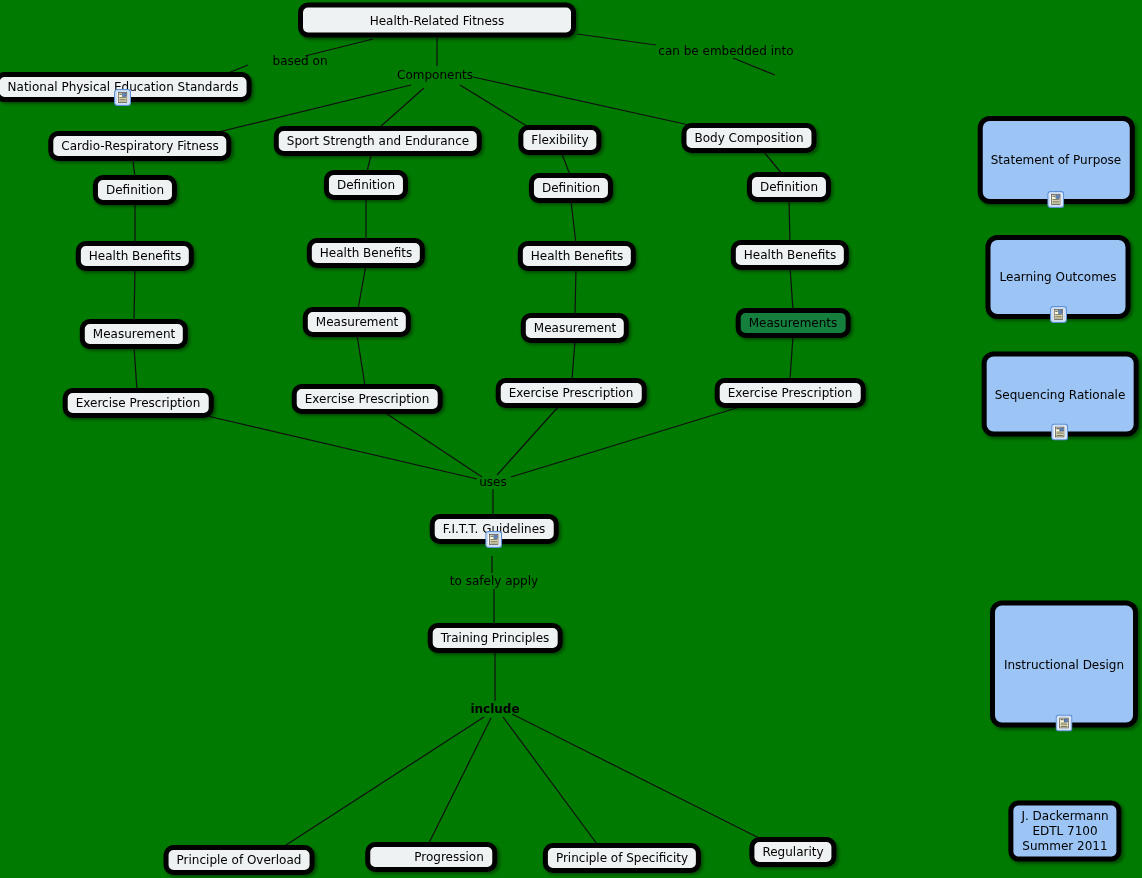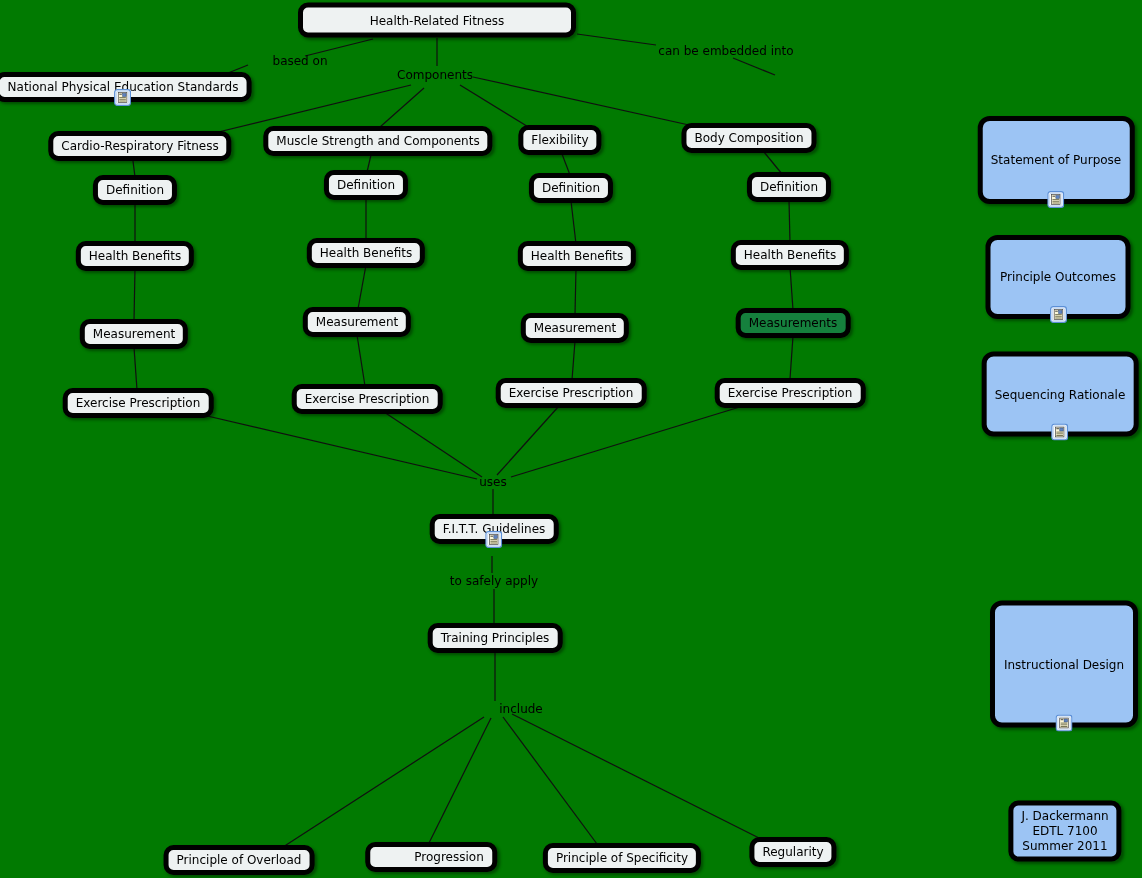--- a/index.html
+++ b/index.html
@@ -109,21 +109,21 @@
           <line x1="5.2" y1="5.2" x2="7.8" y2="5.2" stroke="#333333" stroke-width="0.9"></line>
           <line x1="5.2" y1="8.6" x2="11.8" y2="8.6" stroke="#555533" stroke-width="0.8"></line>
           <line x1="5.2" y1="10.3" x2="11.8" y2="10.3" stroke="#555533" stroke-width="0.8"></line>
           <line x1="5.2" y1="12.0" x2="11.8" y2="12.0" stroke="#555533" stroke-width="0.8"></line>
         </svg></span>
     </div>
     <div class="node" style="left: 140px; top: 146px; min-width: 176px; min-height: 29px; background: rgb(238, 242, 242); border-color: rgb(0, 0, 0);">
       <span>Cardio-Respiratory Fitness</span>
     </div>
     <div class="node" style="left: 378px; top: 141px; min-width: 206px; min-height: 28px; background: rgb(238, 242, 242); border-color: rgb(0, 0, 0);">
-      <span>Muscle Strength and Components</span>
+      <span>Sport Strength and Endurance</span>
     </div>
     <div class="node" style="left: 560px; top: 140px; min-width: 73px; min-height: 27px; background: rgb(238, 242, 242); border-color: rgb(0, 0, 0);">
       <span>Flexibility</span>
     </div>
     <div class="node" style="left: 749px; top: 138px; min-width: 125px; min-height: 28px; background: rgb(238, 242, 242); border-color: rgb(0, 0, 0);">
       <span>Body Composition</span>
     </div>
     <div class="node" style="left: 135px; top: 190px; min-width: 73px; min-height: 25px; background: rgb(238, 242, 242); border-color: rgb(0, 0, 0);">
       <span>Definition</span>
     </div>
@@ -207,21 +207,21 @@
           <rect x="2.4" y="2.4" width="12.2" height="12.2" rx="1.4" fill="#ffffff" stroke="#bcd3ee" stroke-width="0.8"></rect>
           <rect x="4.2" y="3.6" width="8.6" height="9.8" fill="#fdf8d8" stroke="#444444" stroke-width="0.7"></rect>
           <rect x="8.6" y="4.5" width="3.4" height="3.0" fill="#5e82c0" stroke="#2f4a7a" stroke-width="0.5"></rect>
           <line x1="5.2" y1="5.2" x2="7.8" y2="5.2" stroke="#333333" stroke-width="0.9"></line>
           <line x1="5.2" y1="8.6" x2="11.8" y2="8.6" stroke="#555533" stroke-width="0.8"></line>
           <line x1="5.2" y1="10.3" x2="11.8" y2="10.3" stroke="#555533" stroke-width="0.8"></line>
           <line x1="5.2" y1="12.0" x2="11.8" y2="12.0" stroke="#555533" stroke-width="0.8"></line>
         </svg></span>
     </div>
     <div class="node resource" style="left: 1058px; top: 277px; min-width: 145px; min-height: 84px; background: rgb(156, 196, 244); border-color: rgb(0, 0, 0);">
-      <span>Principle Outcomes</span>
+      <span>Learning Outcomes</span>
       <span class="doc-icon"><svg viewBox="0 0 17 17" width="17" height="17">
           <rect x="0.6" y="0.6" width="15.8" height="15.8" rx="2.6" fill="#e8f1fc" stroke="#5b8fd6" stroke-width="1.2"></rect>
           <rect x="2.4" y="2.4" width="12.2" height="12.2" rx="1.4" fill="#ffffff" stroke="#bcd3ee" stroke-width="0.8"></rect>
           <rect x="4.2" y="3.6" width="8.6" height="9.8" fill="#fdf8d8" stroke="#444444" stroke-width="0.7"></rect>
           <rect x="8.6" y="4.5" width="3.4" height="3.0" fill="#5e82c0" stroke="#2f4a7a" stroke-width="0.5"></rect>
           <line x1="5.2" y1="5.2" x2="7.8" y2="5.2" stroke="#333333" stroke-width="0.9"></line>
           <line x1="5.2" y1="8.6" x2="11.8" y2="8.6" stroke="#555533" stroke-width="0.8"></line>
           <line x1="5.2" y1="10.3" x2="11.8" y2="10.3" stroke="#555533" stroke-width="0.8"></line>
           <line x1="5.2" y1="12.0" x2="11.8" y2="12.0" stroke="#555533" stroke-width="0.8"></line>
         </svg></span>
@@ -250,19 +250,19 @@
           <line x1="5.2" y1="8.6" x2="11.8" y2="8.6" stroke="#555533" stroke-width="0.8"></line>
           <line x1="5.2" y1="10.3" x2="11.8" y2="10.3" stroke="#555533" stroke-width="0.8"></line>
           <line x1="5.2" y1="12.0" x2="11.8" y2="12.0" stroke="#555533" stroke-width="0.8"></line>
         </svg></span>
     </div>
     <div class="link-label" style="left: 300px; top: 61px;">based on</div>
     <div class="link-label" style="left: 435px; top: 75px;">Components</div>
     <div class="link-label" style="left: 726px; top: 51px;">can be embedded into</div>
     <div class="link-label" style="left: 493px; top: 482px;">uses</div>
     <div class="link-label" style="left: 494px; top: 581px;">to safely apply</div>
-    <div class="link-label" style="left: 521px; top: 709px;">include</div>
+    <div class="link-label" style="left: 495px; top: 709px; font-weight: bold;">include</div>
     <div class="node credit-box" style="left: 1065px; top: 831px; min-width: 108px; min-height: 56px; background: rgb(156, 196, 244); border-color: rgb(0, 0, 0);">
       <span>J. Dackermann</span>
       <span>EDTL 7100</span>
       <span>Summer 2011</span>
     </div>
   </div>
 
 </body></html>

